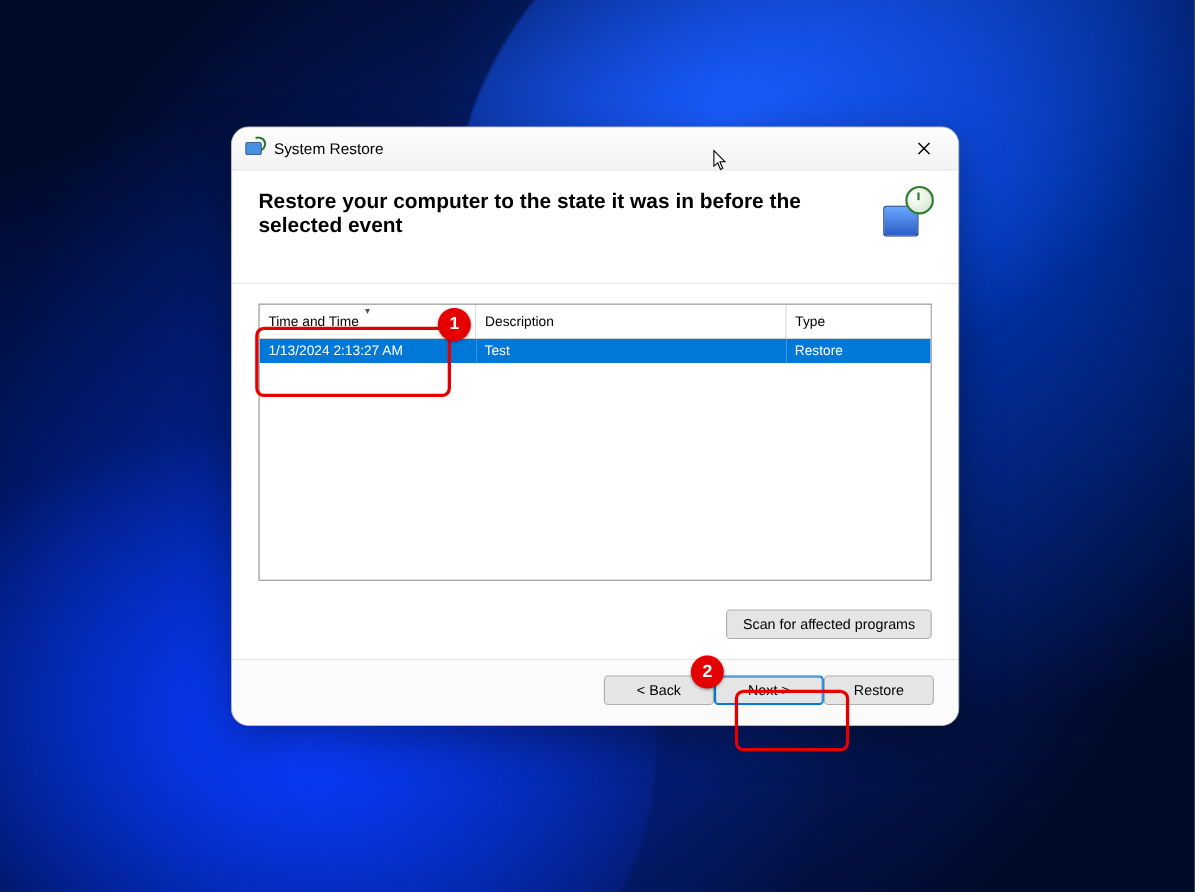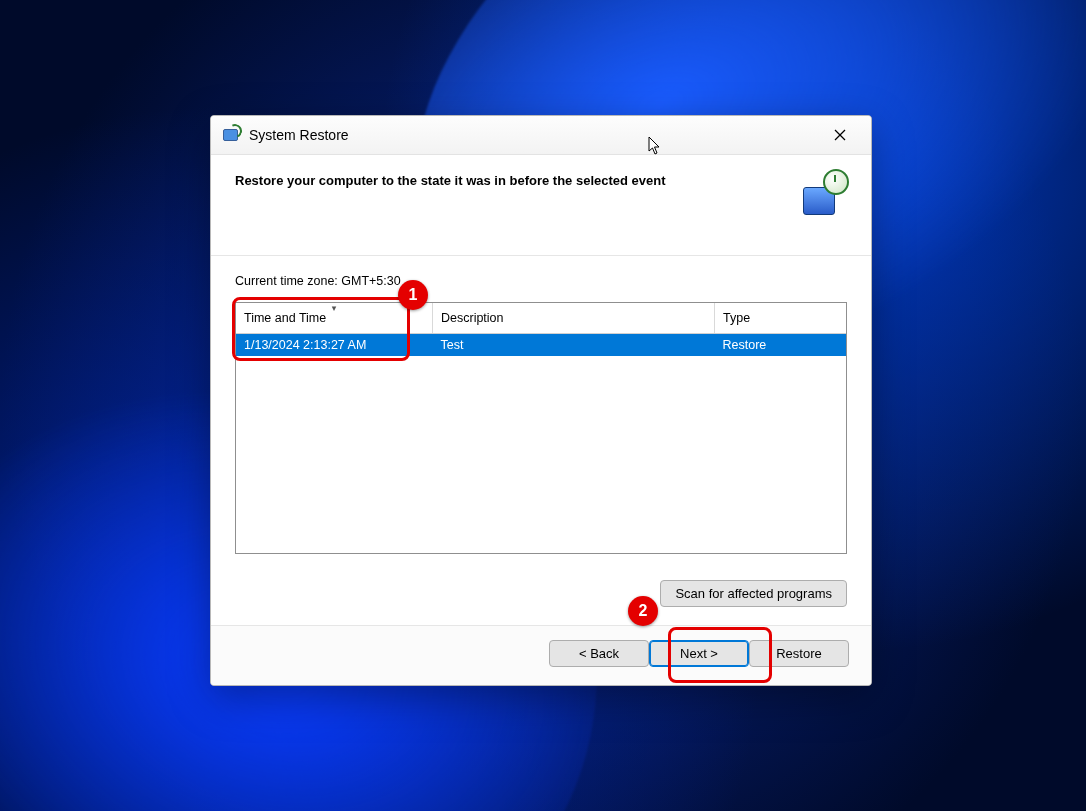--- a/index.html
+++ b/index.html
@@ -35,21 +35,21 @@
         background: radial-gradient(ellipse at 60% 50%, #0a3cff 0%, rgba(0,0,0,0) 55%);
         transform: rotate(15deg); }
 
   .dialog {
     position: absolute;
     left: 210px;
     top: 115px;
     width: 660px;
     background: #fff;
     border: 1px solid #b8b8b8;
-    border-radius: 4px;
+    border-radius: 16px;
     box-shadow: 0 12px 40px rgba(0,0,0,0.35);
     overflow: hidden;
   }
   .titlebar {
     display: flex;
     align-items: center;
     height: 38px;
     padding: 0 8px 0 10px;
     background: linear-gradient(#fdfdfd, #f3f3f3);
     border-bottom: 1px solid #e3e3e3;
@@ -80,21 +80,21 @@
   }
 
   .header-area {
     display:flex;
     align-items:flex-start;
     padding: 16px 24px 40px 24px;
     border-bottom: 1px solid #e6e6e6;
   }
   .header-text {
     font-weight: 700;
-    font-size: 13px;
+    font-size: 19px;
     flex:1;
     padding-top: 2px;
   }
   .header-icon {
     width: 44px; height: 44px; position: relative; margin-left: 12px;
   }
   .header-icon .mon {
     position:absolute; left:0; bottom:0; width:30px; height:26px;
     background: linear-gradient(#6aa8ff,#2a5cc9);
     border:1px solid #123a7a; border-radius:3px;
@@ -232,21 +232,20 @@
 
     <div class="header-area">
       <div class="header-text">Restore your computer to the state it was in before the selected event</div>
       <div class="header-icon">
         <div class="mon"></div>
           <div class="clk"></div>
       </div>
     </div>
 
     <div class="body-area">
-      <div class="tz-line">Current time zone: GMT+5:30</div>
 
       <div class="table-wrap">
         <table class="rp">
           <thead>
             <tr>
               <th class="col-dt">
                 <span class="sort-ind">▾</span>
                 <span>Time and Time</span>
               </th>
               <th class="col-desc">

